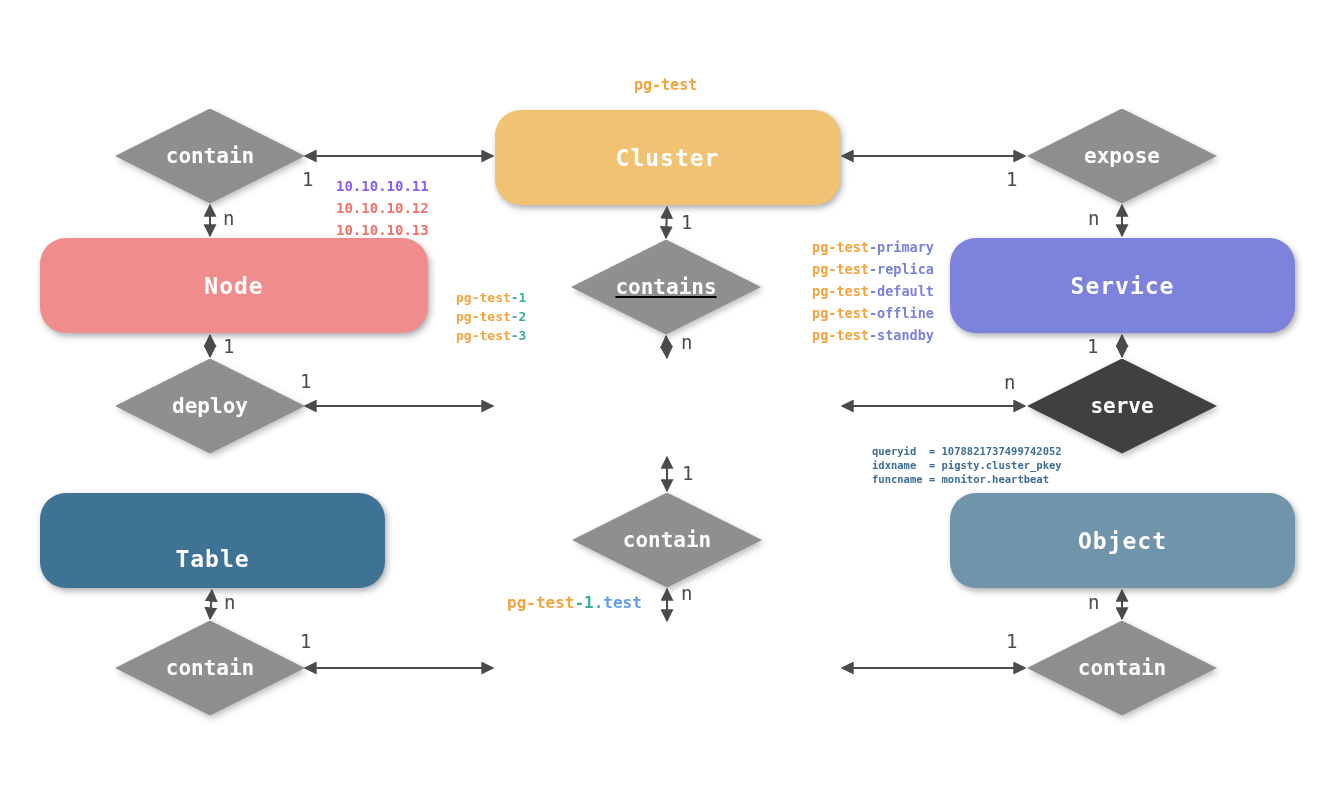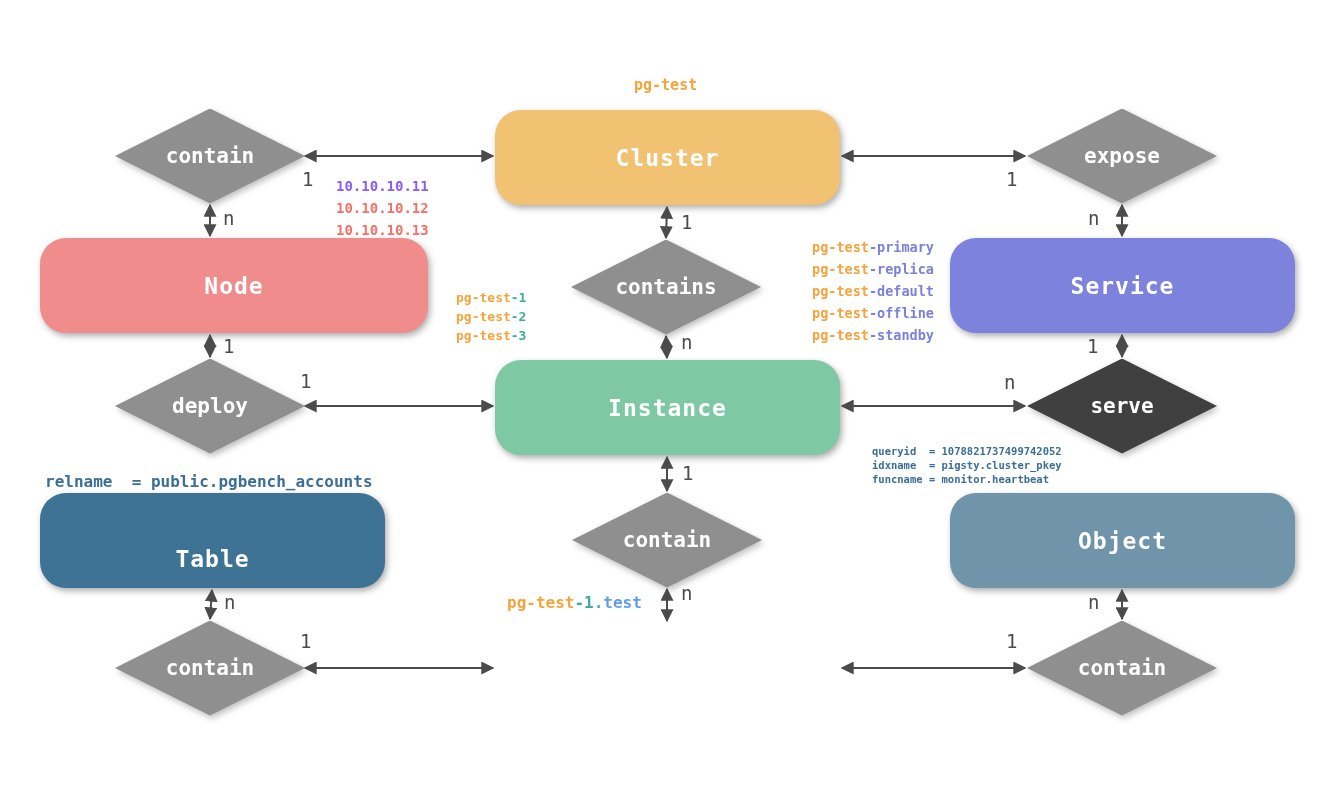--- a/index.html
+++ b/index.html
@@ -86,40 +86,37 @@
     </svg>
 <div class="entity" style="left: 495px; top: 110px; width: 345px; height: 95px; background: rgb(242, 194, 115);">
       <span class="entity-label" style="color: rgb(255, 255, 255); text-align: right;">Cluster</span>
     </div>
     <div class="entity" style="left: 40px; top: 238px; width: 388px; height: 95px; background: rgb(240, 140, 140);">
       <span class="entity-label" style="color: rgb(255, 255, 255);">Node</span>
     </div>
     <div class="entity" style="left: 950px; top: 238px; width: 345px; height: 95px; background: rgb(125, 130, 220);">
       <span class="entity-label" style="color: rgb(255, 255, 255);">Service</span>
     </div>
-    <div class="entity" style="left: 495px; top: 360px; width: 345px; height: 95px; background: rgb(127, 200, 164);">
-      <span class="entity-label" style="color: rgb(255, 255, 255);">Instance</span>
-    </div>
     <div class="entity" style="left: 40px; top: 493px; width: 345px; height: 95px; background: rgb(63, 115, 150);">
       <span class="entity-label" style="color: rgb(255, 255, 255); margin-top: 36px;">Table</span>
     </div>
     <div class="entity" style="left: 950px; top: 493px; width: 345px; height: 95px; background: rgb(112, 148, 170);">
       <span class="entity-label" style="color: rgb(255, 255, 255);">Object</span>
     </div>
     <div class="relation" style="left: 115px; top: 108.5px; width: 190px; height: 95px;">
       <div class="relation-shape" style="background: rgb(143, 143, 143);">
         <span class="relation-label">contain</span>
       </div>
     </div>
     <div class="relation" style="left: 1027px; top: 108.5px; width: 190px; height: 95px;">
       <div class="relation-shape" style="background: rgb(143, 143, 143);">
         <span class="relation-label">expose</span>
       </div>
     </div>
-    <div class="relation" style="left: 571px; top: 239.5px; width: 190px; height: 95px;">
+    <div class="relation" style="left: 571px; top: 239.5px; width: 190px; height: 95px; text-decoration: underline;">
       <div class="relation-shape" style="background: rgb(143, 143, 143);">
         <span class="relation-label">contains</span>
       </div>
     </div>
     <div class="relation" style="left: 115px; top: 358.5px; width: 190px; height: 95px;">
       <div class="relation-shape" style="background: rgb(143, 143, 143);">
         <span class="relation-label">deploy</span>
       </div>
     </div>
     <div class="relation" style="left: 1027px; top: 358.5px; width: 190px; height: 95px;">
@@ -155,16 +152,15 @@
     <span class="cardinality" style="left: 682px; top: 464px; color: rgb(75, 75, 75);">1</span>
     <span class="cardinality" style="left: 681px; top: 584px; color: rgb(75, 75, 75);">n</span>
     <span class="cardinality" style="left: 224px; top: 593px; color: rgb(75, 75, 75);">n</span>
     <span class="cardinality" style="left: 1088px; top: 593px; color: rgb(75, 75, 75);">n</span>
     <span class="cardinality" style="left: 300px; top: 632px; color: rgb(75, 75, 75);">1</span>
     <span class="cardinality" style="left: 1006px; top: 632px; color: rgb(75, 75, 75);">1</span>
     <div class="annotation" style="left: 634px; top: 75px; font-size: 15px; line-height: 20px;"><div class="annotation-line"><span style="color: rgb(245, 163, 60);">pg-test</span></div></div>
     <div class="annotation" style="left: 336px; top: 175px; font-size: 14px; line-height: 22px;"><div class="annotation-line"><span style="color: #8b5cf6;">10.10.10.11</span></div><div class="annotation-line"><span style="color: rgb(244, 113, 107);">10.10.10.12</span></div><div class="annotation-line"><span style="color: rgb(244, 113, 107);">10.10.10.13</span></div></div>
     <div class="annotation" style="left: 812px; top: 236px; font-size: 13.5px; line-height: 22px;"><div class="annotation-line"><span style="color: rgb(245, 163, 60);">pg-test</span><span style="color: rgb(123, 128, 216);">-primary</span></div><div class="annotation-line"><span style="color: rgb(245, 163, 60);">pg-test</span><span style="color: rgb(123, 128, 216);">-replica</span></div><div class="annotation-line"><span style="color: rgb(245, 163, 60);">pg-test</span><span style="color: rgb(123, 128, 216);">-default</span></div><div class="annotation-line"><span style="color: rgb(245, 163, 60);">pg-test</span><span style="color: rgb(123, 128, 216);">-offline</span></div><div class="annotation-line"><span style="color: rgb(245, 163, 60);">pg-test</span><span style="color: rgb(123, 128, 216);">-standby</span></div></div>
     <div class="annotation" style="left: 456px; top: 288px; font-size: 13px; line-height: 19px;"><div class="annotation-line"><span style="color: rgb(245, 163, 60);">pg-test</span><span style="color: rgb(59, 173, 155);">-1</span></div><div class="annotation-line"><span style="color: rgb(245, 163, 60);">pg-test</span><span style="color: rgb(59, 173, 155);">-2</span></div><div class="annotation-line"><span style="color: rgb(245, 163, 60);">pg-test</span><span style="color: rgb(59, 173, 155);">-3</span></div></div>
-    <div class="annotation" style="left: 45px; top: 472px; font-size: 16px; line-height: 20px;"><div class="annotation-line"><span style="color: rgb(60, 110, 150);">relname  = public.pgbench_accounts</span></div></div>
     <div class="annotation" style="left: 872px; top: 444px; font-size: 10.5px; line-height: 14px;"><div class="annotation-line"><span style="color: rgb(60, 110, 150);">queryid  = 1078821737499742052</span></div><div class="annotation-line"><span style="color: rgb(60, 110, 150);">idxname  = pigsty.cluster_pkey</span></div><div class="annotation-line"><span style="color: rgb(60, 110, 150);">funcname = monitor.heartbeat</span></div></div>
     <div class="annotation" style="left: 507px; top: 593px; font-size: 16px; line-height: 20px; text-align: center;"><div class="annotation-line"><span style="color: rgb(245, 163, 60);">pg-test</span><span style="color: rgb(59, 173, 155);">-1</span><span style="color: rgb(94, 156, 238);">.test</span></div></div>
   </div>
 
 </body></html>

